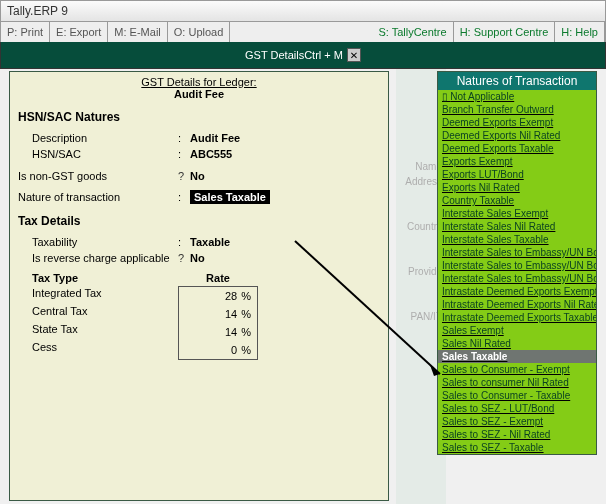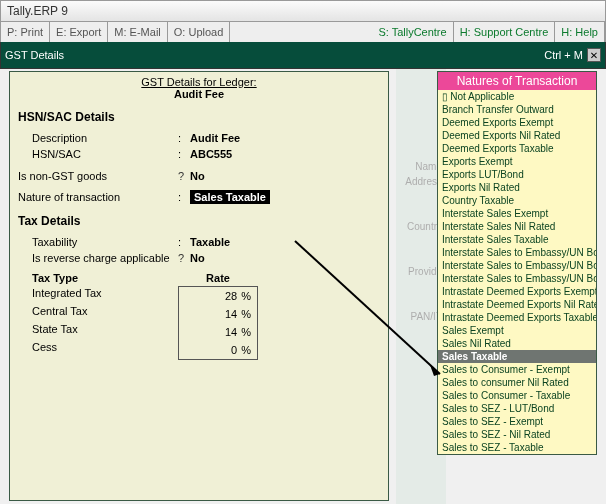--- a/index.html
+++ b/index.html
@@ -1,21 +1,21 @@
 <!DOCTYPE html>
 <html><head>
 <meta charset="utf-8">
 <style>
   * { box-sizing: border-box; margin: 0; padding: 0; }
   body { font-family: Arial, sans-serif; font-size: 11px; background: #f0f0f0; width: 606px; height: 504px; overflow: hidden; position: relative; }
   .titlebar { background: linear-gradient(#fbfbfb,#e4e4e4); border: 1px solid #999; height: 22px; display: flex; align-items: center; padding: 8px 6px; color: #333; font-size: 12px; }
   .toolbar { display: flex; border-left:1px solid #999; border-right:1px solid #999; background:#eee; height:20px; }
   .toolbar .btn { border-right:1px solid #999; display:flex; align-items:center; padding:0 6px; font-size:11px; color:#555; cursor:pointer; }
   .toolbar .btn.green { color:#0b7a2d; }
-  .banner { background:#064d3b; color:#fff; height:18px; display:flex; align-items:center; justify-content:space-between; padding:13px 4px; font-size:11px; border:1px solid #333; border-top:none; }
+  .banner { background:#064d3b; color:#fff; height:18px; display:flex; align-items:center; justify-content:center; padding:13px 4px; font-size:11px; border:1px solid #333; border-top:none; }
   .banner .close { background:#ccc; color:#000; width:14px; height:14px; border:1px solid #555; display:flex; align-items:center; justify-content:center; font-size:10px; cursor:pointer; }
   .content { position:relative; height: calc(504px - 60px); }
 
   .gst-details { position:absolute; left:9px; top:2px; width:380px; height:430px; background:#f0f0d6; border:1px solid #3a5a45; padding:4px 8px; }
   .gst-details .heading { width:100%; text-align:center; font-size:11px; }
   .gst-details .heading .line1 { text-decoration: underline; }
   .gst-details .heading .line2 { font-weight:bold; }
   .section-head { font-weight:bold; margin-top:10px; margin-bottom:8px; font-size:12px; }
   .row { display:flex; align-items:center; margin:4px 0; font-size:11px; }
   .row .label { width:160px; }
@@ -33,22 +33,22 @@
   .tax-table .ratebox { border:1px solid #555; width:80px; margin-top:2px; }
   .tax-table .body { display:flex; }
   .tax-table .names div { padding:3px 0 3px 14px; }
   .tax-table .ratebox div { display:flex; justify-content:flex-end; padding:3px 6px; }
   .tax-table .ratebox div span.pct { margin-left:4px; }
 
   .faded-col { position:absolute; left:396px; top:0; width:50px; height:440px; background:#dae7df; opacity:0.5; }
   .faded-col div { color:#6c6c6c; font-size:10px; padding:2px 4px; text-align:right; }
 
   .nature-panel { position:absolute; right:9px; top:2px; width:160px; border:1px solid #3a5a45; }
-  .nature-panel .np-head { background:#ec4899; color:#fff; text-align:center; font-size:12px; padding:2px 0; }
-  .nature-panel .np-body { background:#fef9c3; max-height:430px; overflow:hidden; }
+  .nature-panel .np-head { background:#0f766e; color:#fff; text-align:center; font-size:12px; padding:2px 0; }
+  .nature-panel .np-body { background:#84cc16; max-height:430px; overflow:hidden;text-decoration:underline; }
   .nature-panel .np-item { font-size:10px; padding:1px 4px; color:#0b4321; cursor:pointer; white-space:nowrap; overflow:hidden; }
   .nature-panel .np-item.sel { background:#6f7571; color:#fff; font-weight:bold; }
 
   svg.arrow-svg { position:absolute; left:0; top:0; width:606px; height:500px; pointer-events:none; }
 </style>
 </head>
 <body>
 
 <div class="titlebar">
   <span>Tally.ERP 9</span>
@@ -95,21 +95,21 @@
     <div style="margin-top:30px">Provide</div>
     <div style="margin-top:30px">PAN/IT</div>
   </div>
 
   <div class="gst-details">
     <div class="heading">
       <div class="line1">GST Details for Ledger:</div>
       <div class="line2">Audit Fee</div>
     </div>
 
-    <div class="section-head">HSN/SAC Details</div>
+    <div class="section-head">HSN/SAC Natures</div>
 
     <div class="row indent">
       <span class="label">Description</span>
       <span class="colon">:</span>
       <span class="value">Audit Fee</span>
     </div>
     <div class="row indent">
       <span class="label">HSN/SAC</span>
       <span class="colon">:</span>
       <span class="value">ABC555</span>

